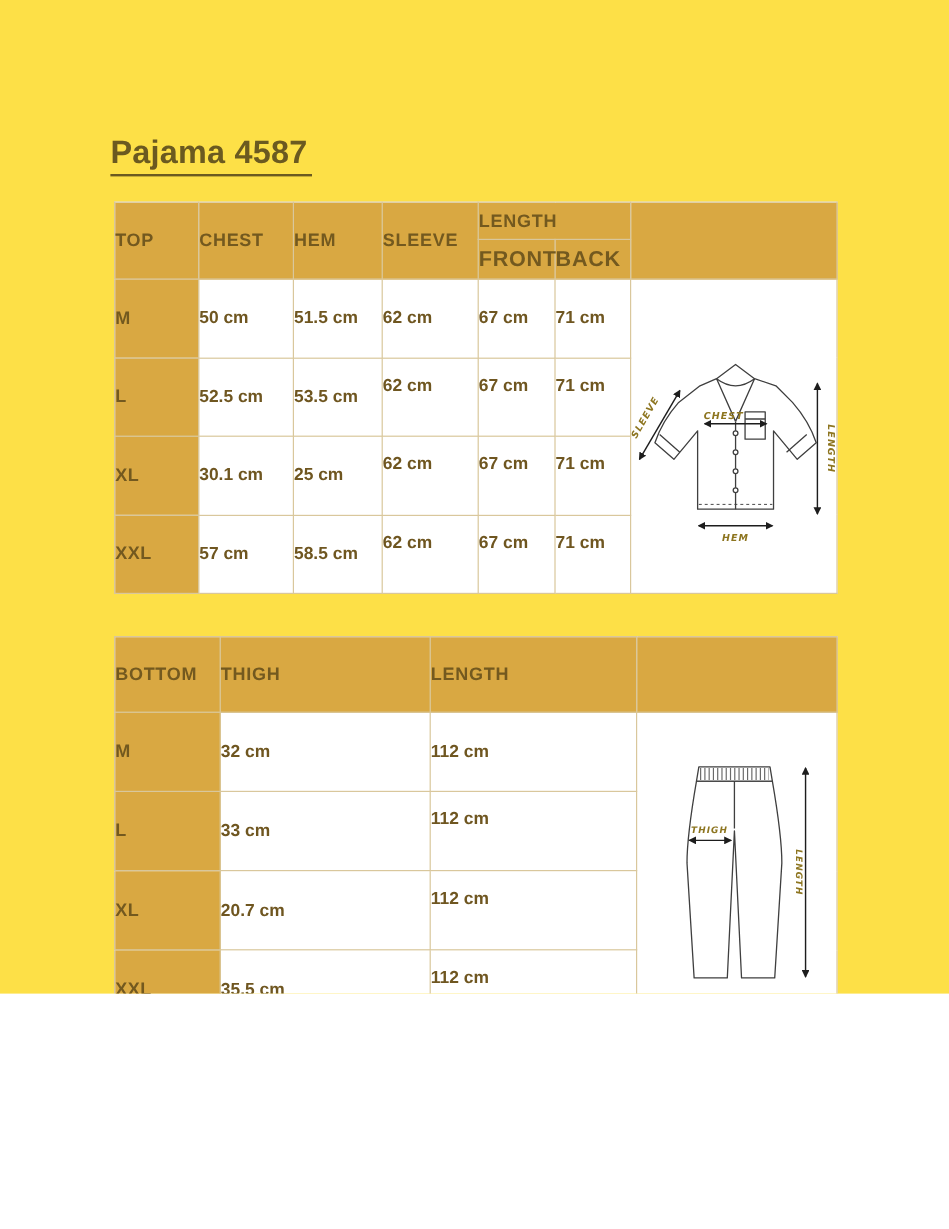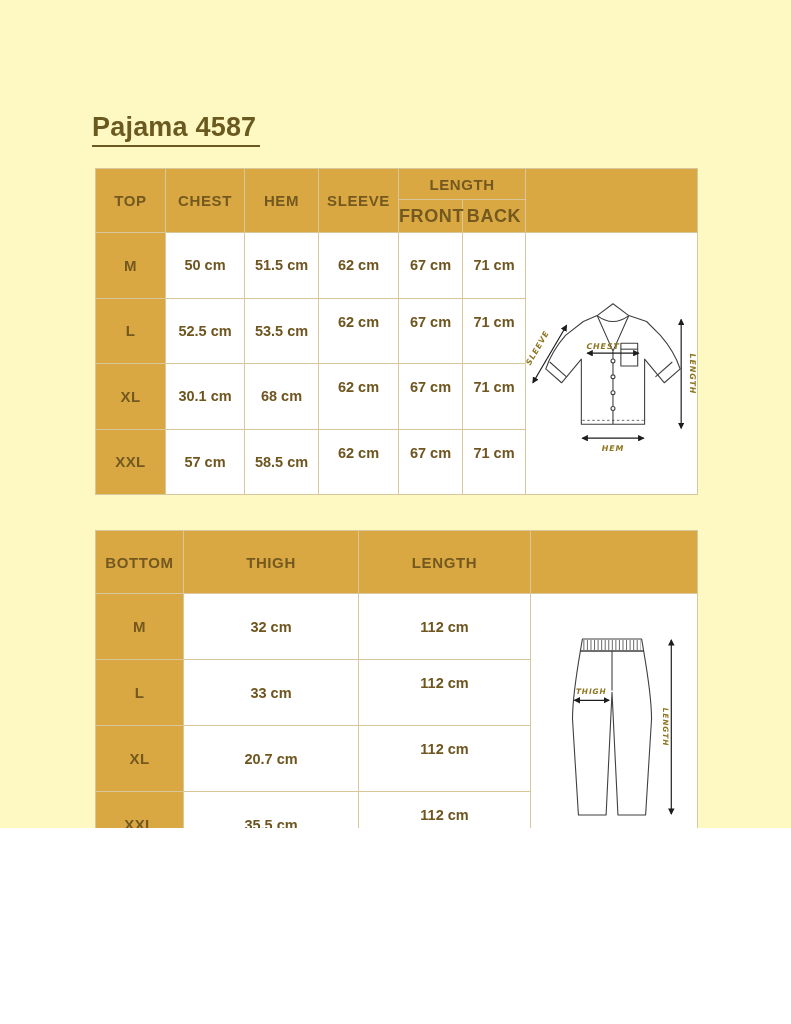--- a/index.html
+++ b/index.html
@@ -1,33 +1,33 @@
 <!DOCTYPE html>
 <html><head>
 <meta charset="utf-8">
 <style>
   html,body{margin:0;padding:0;}
   .page{
-    position:relative; width:791px; height:828px; background:#fef9c3;
+    position:relative; width:791px; height:828px; background:#fde047;
     font-family:"Liberation Sans", sans-serif; overflow:hidden;
   }
   .title{
     position:absolute; left:92px; top:112px; margin:0;
     font-size:27px; font-weight:800; color:#6b5a20;
     border-bottom:2.5px solid #6b5a20; padding-bottom:2px; padding-right:4px;
     letter-spacing:0.2px;
   }
   table.size-table{
     position:absolute; border-collapse:collapse; table-layout:fixed;
     background:#ffffff;
   }
   .top-table{ left:95px; top:168px; width:602px; height:326px; }
   .bottom-table{ left:95px; top:530px; width:602px; height:327px; }
   .size-table th, .size-table td{
-    border:1px solid #d9c79c; text-align:center; vertical-align:middle;
+    border:1px solid #d9c79c; text-align:left; vertical-align:middle;
     color:#6f5620; font-weight:700; padding:0;
   }
   .size-table th{
     background:#d9a842; font-size:15px; letter-spacing:0.6px; color:#73591f;
   }
   .size-table th.sub{ font-size:18px; }
   .size-table td{ font-size:14.5px; }
   .size-table td.size-col{ background:#d9a842; font-size:15px; letter-spacing:0.4px; color:#73591f; }
   .size-table td.up{ vertical-align:top; padding-top:15px; }
   .hr1{ height:31px; }
@@ -125,21 +125,21 @@
       <td class="size-col">L</td>
       <td>52.5 cm</td>
       <td>53.5 cm</td>
       <td class="up">62 cm</td>
       <td class="up">67 cm</td>
       <td class="up">71 cm</td>
     </tr>
     <tr class="body-row">
       <td class="size-col">XL</td>
       <td>30.1 cm</td>
-      <td>68 cm</td>
+      <td>25 cm</td>
       <td class="up">62 cm</td>
       <td class="up">67 cm</td>
       <td class="up">71 cm</td>
     </tr>
     <tr class="body-row">
       <td class="size-col">XXL</td>
       <td>57 cm</td>
       <td>58.5 cm</td>
       <td class="up">62 cm</td>
       <td class="up">67 cm</td>

